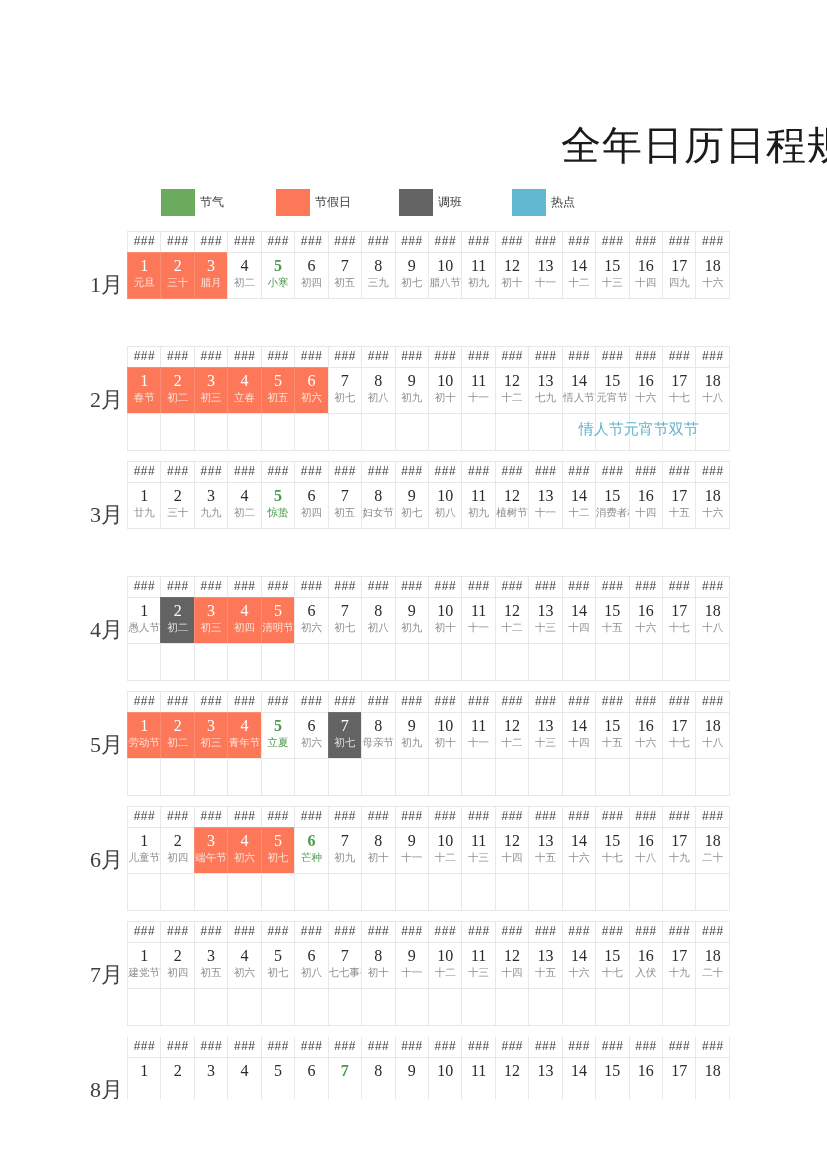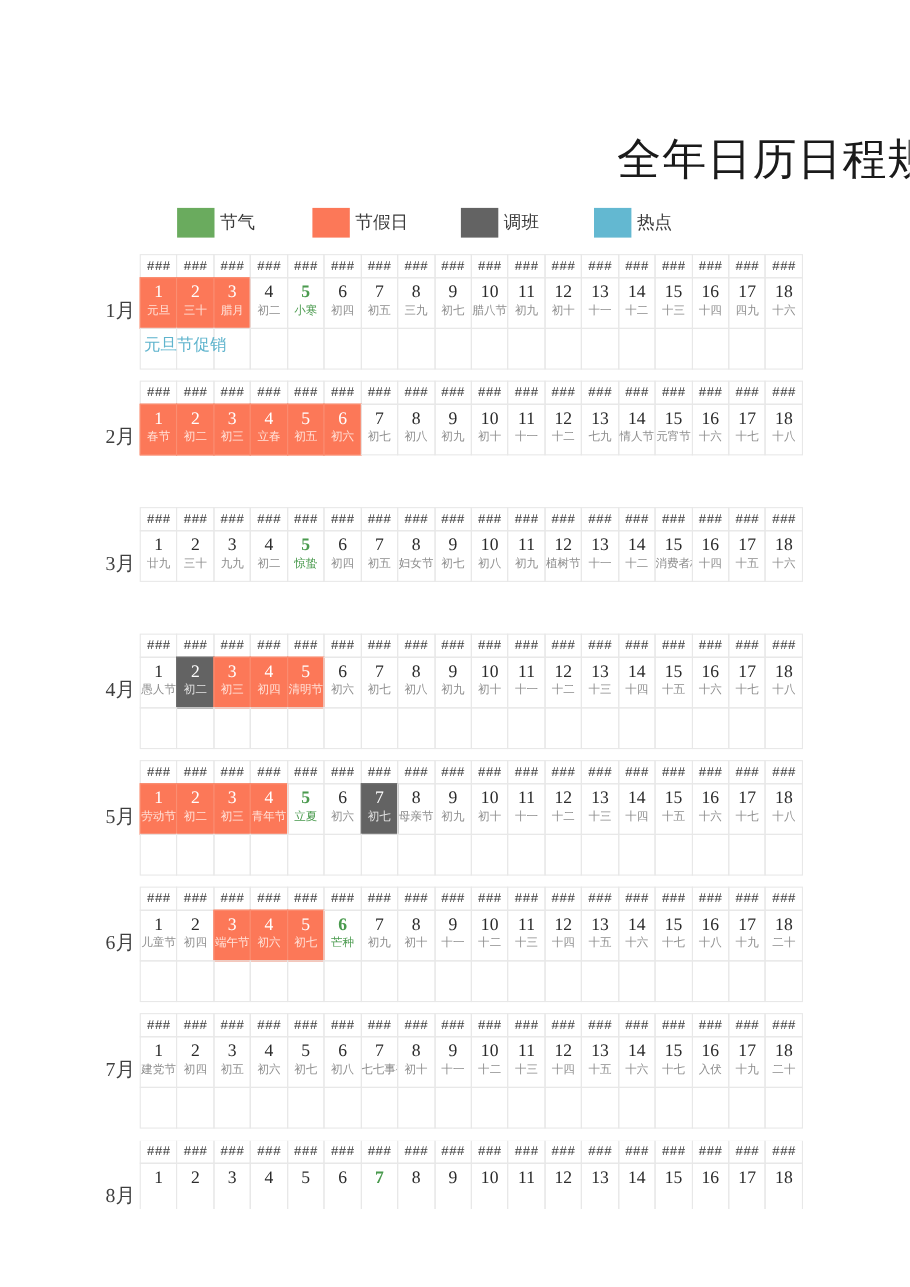--- a/index.html
+++ b/index.html
@@ -39,21 +39,21 @@
     display:flex;
     align-items:center;
     height:28px;
   }
   .legend-item{display:flex;align-items:center;}
   .legend-swatch{
     width:34px;height:27px;display:block;
   }
   .legend-label{
     font-family:Liberation Mono, monospace;
-    font-size:16px;
+    font-size:12px;
     color:#3a3a3a;
     margin-left:5px;
     white-space:nowrap;
   }
   .legend-gap-a{width:52px;}
   .legend-gap-b{width:48px;}
   .legend-gap-c{width:50px;}
 
   
   .cal{
@@ -63,21 +63,21 @@
   }
   .month-block{
     position:relative;
     height:115px;
   }
   .month-label{
     position:absolute;
     left:0;top:38px;
     width:68px;
     text-align:right;
-    font-size:18px;
+    font-size:22px;
     color:#3f3f3f;
     font-family:"Liberation Serif", serif;
   }
   .rows{
     position:absolute;
     left:73px;top:0;
     width:620px;
   }
   .row{
     display:flex;
@@ -314,41 +314,20 @@
             </div>
             <div class="cell">
               <div class="d-num">17</div>
               <div class="d-lunar">四九</div>
             </div>
             <div class="cell">
               <div class="d-num">18</div>
               <div class="d-lunar">十六</div>
             </div>
           </div>
-          <div class="row row-note" style="position: relative;">
-            <div class="cell"></div>
-            <div class="cell"></div>
-            <div class="cell"></div>
-            <div class="cell"></div>
-            <div class="cell"></div>
-            <div class="cell"></div>
-            <div class="cell"></div>
-            <div class="cell"></div>
-            <div class="cell"></div>
-            <div class="cell"></div>
-            <div class="cell"></div>
-            <div class="cell"></div>
-            <div class="cell"></div>
-            <div class="cell"></div>
-            <div class="cell"></div>
-            <div class="cell"></div>
-            <div class="cell"></div>
-            <div class="cell"></div>
-            <div class="note" style="left: 3px;">元旦节促销</div>
-          </div>
         </div>
       </div>
       <div class="month-block">
         <div class="month-label">2月</div>
         <div class="rows">
           <div class="row row-week">
             <div class="cell">
               <span class="wk">###</span>
             </div>
             <div class="cell">
@@ -469,20 +448,41 @@
               <div class="d-lunar">十六</div>
             </div>
             <div class="cell">
               <div class="d-num">17</div>
               <div class="d-lunar">十七</div>
             </div>
             <div class="cell">
               <div class="d-num">18</div>
               <div class="d-lunar">十八</div>
             </div>
+          </div>
+          <div class="row row-note" style="position: relative;">
+            <div class="cell"></div>
+            <div class="cell"></div>
+            <div class="cell"></div>
+            <div class="cell"></div>
+            <div class="cell"></div>
+            <div class="cell"></div>
+            <div class="cell"></div>
+            <div class="cell"></div>
+            <div class="cell"></div>
+            <div class="cell"></div>
+            <div class="cell"></div>
+            <div class="cell"></div>
+            <div class="cell"></div>
+            <div class="cell"></div>
+            <div class="cell"></div>
+            <div class="cell"></div>
+            <div class="cell"></div>
+            <div class="cell"></div>
+            <div class="note" style="left: 450.72px;">情人节元宵节双节</div>
           </div>
         </div>
       </div>
       <div class="month-block">
         <div class="month-label">3月</div>
         <div class="rows">
           <div class="row row-week">
             <div class="cell">
               <span class="wk">###</span>
             </div>

